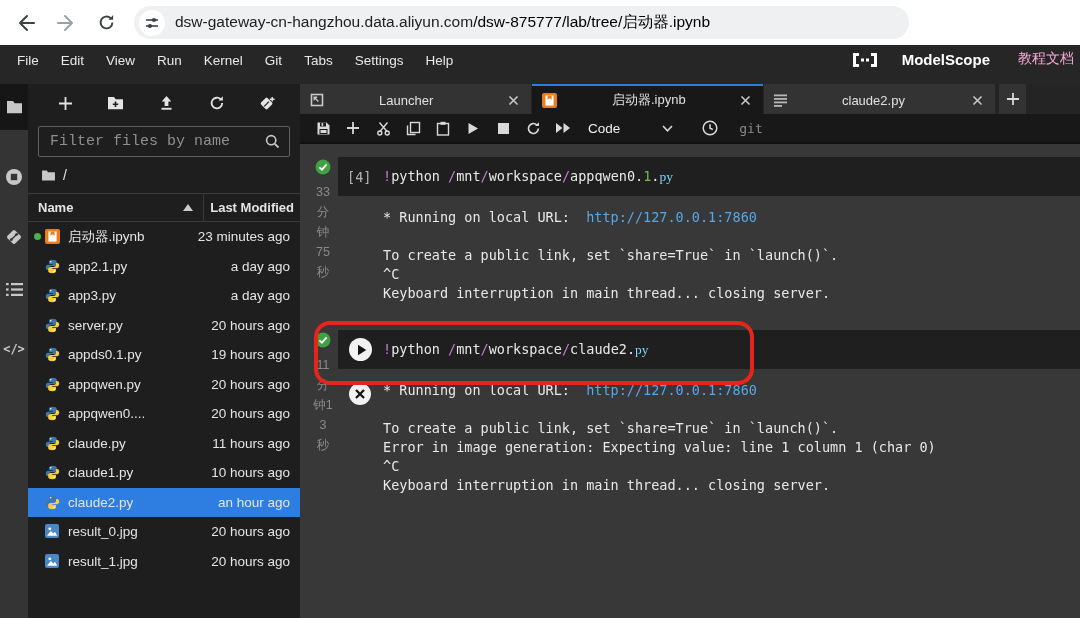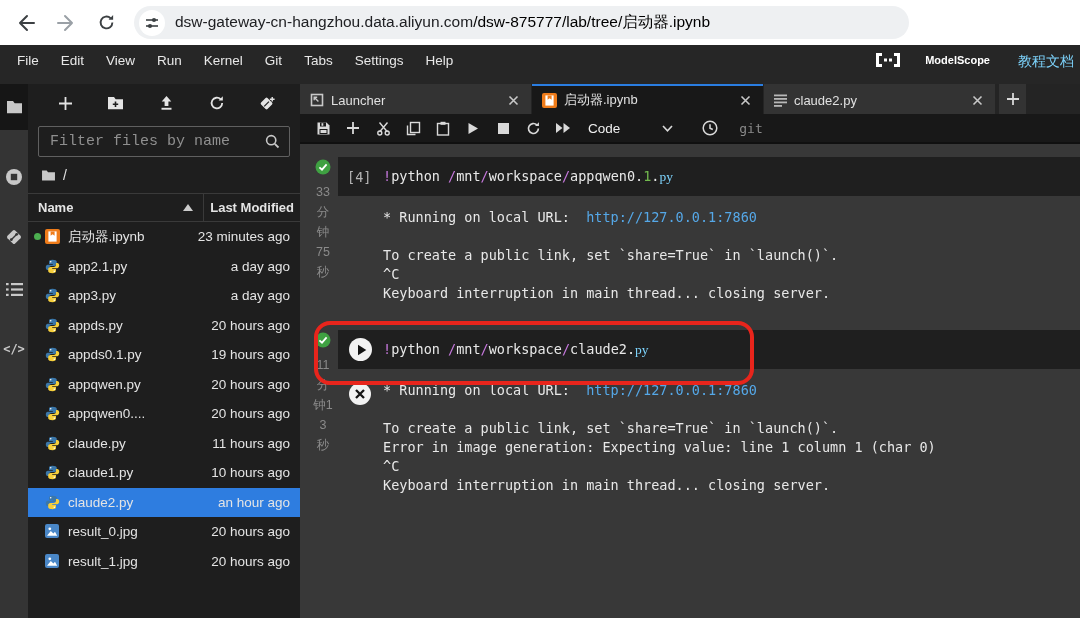--- a/index.html
+++ b/index.html
@@ -10,25 +10,25 @@
     background:#383838; -webkit-font-smoothing:antialiased;
   }
   
   .browser-bar { height:45px; background:#ffffff; display:flex; align-items:center; padding:0 14px; gap:16px; }
   .nav-btn { display:flex; align-items:center; justify-content:center; width:24px; height:24px; cursor:pointer; }
   .url-pill { width:775px; height:33px; background:#eef0f2; border-radius:17px; display:flex; align-items:center; padding:0 6px 0 5px; gap:10px; }
   .tune-circle { width:26px; height:26px; border-radius:50%; background:#ffffff; display:flex; align-items:center; justify-content:center; flex:none; }
   .url-text { font-size:15.5px; color:#202124; white-space:nowrap; overflow:hidden; }
   .url-path { color:#000000; }
   
-  .menu-bar { height:39px; background:#262626; display:flex; align-items:flex-start; padding:8px 6px; color:#e8e8e8; font-size:13.5px; }
+  .menu-bar { height:39px; background:#262626; display:flex; align-items:flex-end; padding:16px 6px; color:#e8e8e8; font-size:13.5px; }
   .menu-item { padding:0 11px; cursor:pointer; white-space:nowrap; }
   .menu-spacer { flex:1; }
-  .brand { display:flex; align-items:center; gap:25px; color:#ffffff; font-weight:bold; font-size:11px; white-space:nowrap; }
-  .docs-link { color:#7dd3fc; margin:0 0 0 28px; font-size:14px; white-space:nowrap; }
+  .brand { display:flex; align-items:center; gap:25px; color:#ffffff; font-weight:bold; font-size:15px; white-space:nowrap; }
+  .docs-link { color:#f9a8d4; margin:0 0 0 28px; font-size:14px; white-space:nowrap; }
   
   .main { display:flex; height:534px; }
   .activity-bar { width:28px; background:#343434; display:flex; flex-direction:column; align-items:center; flex:none; }
   .activity-item { width:28px; height:46px; display:flex; align-items:center; justify-content:center; color:#c8c8c8; cursor:pointer; }
   .activity-item.active { background:#161616; }
   .ai-1 { margin-top:24px; } .ai-2 { margin-top:14px; } .ai-3 { margin-top:6px; } .ai-4 { margin-top:14px; }
   .code-glyph { font-family:"DejaVu Sans Mono",monospace; font-size:12px; font-weight:bold; color:#c8c8c8; }
   
   .file-panel { width:272px; background:#1e1e1e; color:#e4e4e4; display:flex; flex-direction:column; flex:none; }
   .fp-toolbar { height:38px; display:flex; align-items:center; justify-content:space-between; padding:0 22px 0 26px; }
@@ -45,21 +45,21 @@
   .file-row.selected { background:#2e7de0; }
   .run-dot { position:absolute; left:6px; top:11px; width:7px; height:7px; border-radius:50%; background:#4caf50; }
   .file-icon { position:absolute; left:17px; top:7px; width:15px; height:15px; display:flex; }
   .file-name { flex:1; white-space:nowrap; overflow:hidden; }
   .file-time { white-space:nowrap; text-align:right; }
   
   .main-area { flex:1; display:flex; flex-direction:column; min-width:0; background:#242424; }
   .tab-bar { height:30px; display:flex; align-items:stretch; background:#242424; flex:none; }
   .tab { width:231px; display:flex; align-items:center; gap:7px; padding:0 10px; background:#333333; margin-right:1px; font-size:13px; color:#e0e0e0; cursor:pointer; border-top:2px solid transparent; }
   .tab.active { background:#181818; border-top:2px solid #2a7de1; }
-  .tab-label { flex:1; white-space:nowrap; overflow:hidden; }
+  .tab-label { flex:1; white-space:nowrap; overflow:hidden;margin-left:48px; }
   .tab-close { display:flex; align-items:center; justify-content:center; width:16px; height:16px; cursor:pointer; }
   .tab-plus { width:27px; margin-left:3px; display:flex; align-items:center; justify-content:center; background:#333333; color:#cccccc; cursor:pointer; }
   .nb-toolbar { height:30px; background:#181818; border-bottom:2px solid #101010; display:flex; align-items:center; padding:0 8px; color:#d9d9d9; flex:none; }
   .tb-btn { width:30px; height:100%; display:flex; align-items:center; justify-content:center; cursor:pointer; }
   .mode-select { display:flex; align-items:center; margin-left:10px; font-size:13.5px; color:#f0f0f0; cursor:pointer; }
   .mode-chevron { margin-left:42px; display:flex; }
   .tb-clock { margin-left:22px; }
   .git-label { margin-left:14px; color:#8a8a8a; font-size:13px; font-family:"DejaVu Sans Mono",monospace; }
   
   .notebook { flex:1; background:#383838; padding-top:13px; overflow:hidden; }
@@ -303,21 +303,21 @@
         </div>
         <div class="file-row">
           <span class="file-icon">
             <svg width="15" height="15" viewBox="0 0 15 15">
               <path d="M7.5 0.8 C5 0.8 4 1.7 4 3 v2 h3.8 v0.8 H2.9 C1.5 5.8 0.8 6.9 0.8 8.4 c0 1.5 0.7 2.6 2 2.6 h1.2 V9.3 c0 -1.3 1.2 -2.3 2.5 -2.3 h3.1 c1.2 0 2.2 -1 2.2 -2.2 V3 C11.8 1.7 10 0.8 7.5 0.8 z" fill="#3b77a9"></path>
               <path d="M7.5 14.2 c2.5 0 3.5 -0.9 3.5 -2.2 v-2 H7.2 v-0.8 h4.9 c1.4 0 2.1 -1.1 2.1 -2.6 0 -1.5 -0.7 -2.6 -2 -2.6 h-1.2 v1.7 c0 1.3 -1.2 2.3 -2.5 2.3 H5.4 c-1.2 0 -2.2 1 -2.2 2.2 v2 C3.2 13.3 5 14.2 7.5 14.2 z" fill="#f6cf3c"></path>
               <circle cx="5.7" cy="2.8" r="0.8" fill="#fff"></circle>
               <circle cx="9.3" cy="12.2" r="0.8" fill="#fff"></circle>
             </svg>
           </span>
-          <span class="file-name">appds.py</span>
+          <span class="file-name">server.py</span>
           <span class="file-time">20 hours ago</span>
         </div>
         <div class="file-row">
           <span class="file-icon">
             <svg width="15" height="15" viewBox="0 0 15 15">
               <path d="M7.5 0.8 C5 0.8 4 1.7 4 3 v2 h3.8 v0.8 H2.9 C1.5 5.8 0.8 6.9 0.8 8.4 c0 1.5 0.7 2.6 2 2.6 h1.2 V9.3 c0 -1.3 1.2 -2.3 2.5 -2.3 h3.1 c1.2 0 2.2 -1 2.2 -2.2 V3 C11.8 1.7 10 0.8 7.5 0.8 z" fill="#3b77a9"></path>
               <path d="M7.5 14.2 c2.5 0 3.5 -0.9 3.5 -2.2 v-2 H7.2 v-0.8 h4.9 c1.4 0 2.1 -1.1 2.1 -2.6 0 -1.5 -0.7 -2.6 -2 -2.6 h-1.2 v1.7 c0 1.3 -1.2 2.3 -2.5 2.3 H5.4 c-1.2 0 -2.2 1 -2.2 2.2 v2 C3.2 13.3 5 14.2 7.5 14.2 z" fill="#f6cf3c"></path>
               <circle cx="5.7" cy="2.8" r="0.8" fill="#fff"></circle>
               <circle cx="9.3" cy="12.2" r="0.8" fill="#fff"></circle>
             </svg>

